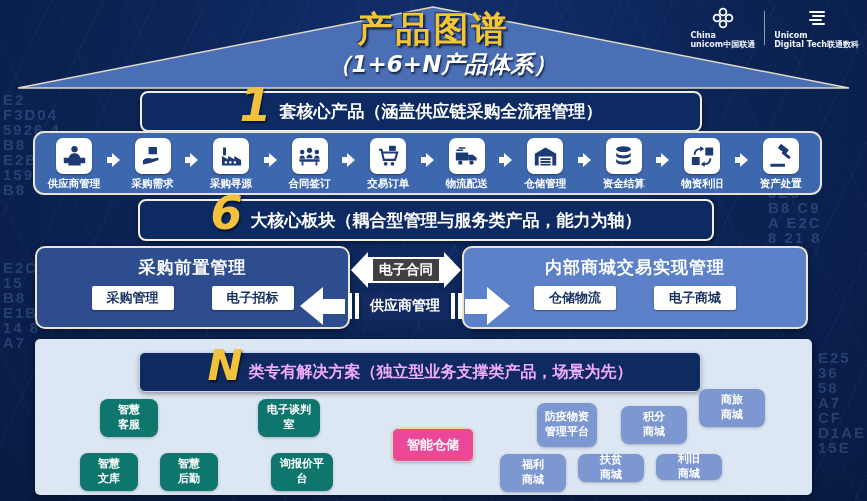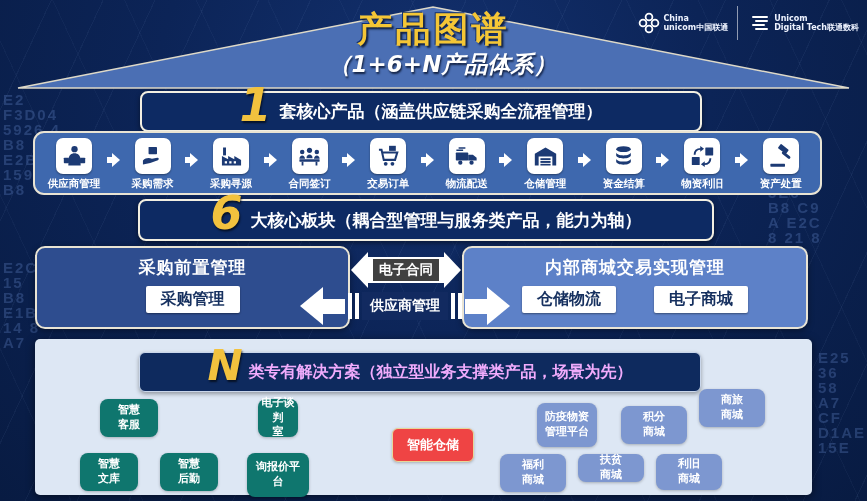--- a/index.html
+++ b/index.html
@@ -12,21 +12,21 @@
   .hex{position:absolute;z-index:1;font-family:Liberation Sans, sans-serif;font-size:15px;
     line-height:15px;font-weight:bold;letter-spacing:2px;color:#6f93d8;opacity:.28;white-space:pre-line;}
   .roof{position:absolute;left:0;top:0;z-index:2;}
   .title{position:absolute;z-index:3;left:0;right:0;top:6px;text-align:center;
     font-size:35px;font-weight:bold;letter-spacing:3px;color:#f4c636;
     text-shadow:-1px -1px 0 #12306e,2px 2px 2px rgba(5,15,40,.85);}
   .subtitle{position:absolute;z-index:3;left:0;right:0;top:49px;text-align:center;
     font-size:23px;font-weight:bold;font-style:italic;color:#ffffff;
     text-shadow:1px 2px 2px rgba(5,15,40,.8);padding-left:18px;}
   .logos{position:absolute;z-index:3;top:6px;right:8px;display:flex;align-items:center;gap:9px;color:#fff;}
-  .logo{display:flex;flex-direction:row;align-items:center;gap:1px;}
+  .logo{display:flex;flex-direction:column;align-items:center;gap:1px;}
   .logo-text{font-size:8px;line-height:9px;font-weight:bold;color:#eef3ff;text-align:left;white-space:pre-line;}
   .logo-divider{width:1px;height:34px;background:rgba(255,255,255,.55);}
   .banner{position:absolute;z-index:3;display:flex;align-items:center;justify-content:center;
     background:#0d2a63;border:2px solid #f2efe2;border-radius:8px;box-shadow:0 2px 5px rgba(0,0,0,.45);}
   .banner .num{font-size:46px;line-height:1;font-weight:bold;font-style:italic;color:#f2c23e;
     margin-right:8px;position:relative;top:-7px;text-shadow:1px 2px 2px rgba(0,0,0,.6);}
   .banner .btxt{font-size:17px;font-weight:bold;color:#fff;white-space:nowrap;}
   .banner1{left:140px;top:91px;width:558px;height:37px;}
   .banner6{left:138px;top:199px;width:572px;height:38px;}
   .flow{position:absolute;z-index:3;left:33px;top:131px;width:789px;height:64px;
@@ -37,21 +37,21 @@
   .tile svg{width:27px;height:27px;}
   .step-label{margin-top:3px;font-size:10.5px;font-weight:bold;color:#fff;white-space:nowrap;}
   .sarr{display:flex;align-items:center;margin-top:15px;}
   .sarr .t{width:5px;height:6px;background:#fff;}
   .sarr .h{width:0;height:0;border-top:7px solid transparent;border-bottom:7px solid transparent;border-left:8px solid #fff;}
   .bigbox{position:absolute;z-index:3;border:2px solid #e9e4d4;border-radius:10px;box-shadow:0 2px 6px rgba(0,0,0,.4);box-sizing:border-box;}
   .box-left{left:35px;top:246px;width:315px;height:83px;background:#2e4d8f;}
   .box-right{left:462px;top:246px;width:346px;height:83px;background:#5d81c8;}
   .bigbox h3{margin:8px 0 7px;text-align:center;font-size:17px;color:#fff;letter-spacing:1px;}
   .chiprow{display:flex;justify-content:center;gap:38px;}
-  .chip{background:#fff;color:#16305f;font-weight:bold;font-size:16px;padding:3px 15px;border-radius:2px;box-shadow:0 1px 2px rgba(0,0,0,.4);}
+  .chip{background:#fff;color:#16305f;font-weight:bold;font-size:13px;padding:3px 15px;border-radius:2px;box-shadow:0 1px 2px rgba(0,0,0,.4);}
   .double-arrow{position:absolute;z-index:4;left:351px;top:251px;width:110px;height:38px;display:flex;align-items:center;}
   .da-head-l{width:0;height:0;border-top:18px solid transparent;border-bottom:18px solid transparent;border-right:17px solid #fff;}
   .da-head-r{width:0;height:0;border-top:18px solid transparent;border-bottom:18px solid transparent;border-left:17px solid #fff;}
   .da-body{flex:1;height:26px;background:#fff;display:flex;align-items:center;justify-content:center;}
   .da-label{background:#404040;color:#fff;font-size:13.5px;font-weight:bold;padding:2px 6px;white-space:nowrap;}
   .cbot{position:absolute;z-index:4;left:300px;top:285px;height:42px;display:flex;align-items:center;}
   .arrL{display:flex;align-items:center;}
   .arrL .head{width:0;height:0;border-top:19px solid transparent;border-bottom:19px solid transparent;border-right:23px solid #fff;}
   .arrL .tail,.arrR .tail{width:22px;height:15px;background:#fff;}
   .arrR{display:flex;align-items:center;}
@@ -61,21 +61,21 @@
   .cbot-label{background:#122a60;color:#fff;font-size:14px;font-weight:bold;padding:5px 8px;white-space:nowrap;}
   .panel{position:absolute;z-index:3;left:35px;top:339px;width:777px;height:156px;background:#dde7f4;border-radius:5px;box-shadow:0 2px 8px rgba(0,0,0,.5);}
   .bannerN{position:absolute;left:104px;top:13px;width:560px;height:38px;background:#0e2a5e;border:1px solid #c9d6ea;border-radius:6px;
     display:flex;align-items:center;justify-content:center;box-shadow:0 2px 4px rgba(0,0,0,.35);}
   .bannerN .num{font-size:42px;line-height:1;font-weight:bold;font-style:italic;color:#f2c23e;margin-right:6px;position:relative;top:-6px;text-shadow:1px 2px 2px rgba(0,0,0,.6);}
   .bannerN .btxt{font-size:16px;font-weight:bold;color:#f0abfc;white-space:nowrap;}
   .ntile{position:absolute;border-radius:8px;color:#fff;font-weight:bold;font-size:11px;line-height:1.35;
     display:flex;align-items:center;justify-content:center;text-align:center;white-space:pre-line;box-shadow:0 1px 3px rgba(0,0,0,.25);}
   .dark-tile{background:#0f766e;}
   .light-tile{background:#7d97d0;}
-  .hl-tile{background:#ef4444;border:1.5px solid #e7d79a;font-size:13px;border-radius:6px;}
+  .hl-tile{background:#ec4899;border:1.5px solid #e7d79a;font-size:13px;border-radius:6px;}
 </style>
 </head>
 <body>
 
 <div class="stage">
 
   <div class="hex" style="left:3px;top:92px">E2
 F3D04
 5926 4
 B8 C
@@ -288,20 +288,21 @@
 
   <div class="banner banner6">
     <span class="num">6</span>
     <span class="btxt">大核心板块（耦合型管理与服务类产品，能力为轴）</span>
   </div>
 
   <div class="bigbox box-left">
     <h3>采购前置管理</h3>
     <div class="chiprow">
       <span class="chip">采购管理</span>
+      <span class="chip">电子招标</span>
     </div>
   </div>
   <div class="bigbox box-right">
     <h3>内部商城交易实现管理</h3>
     <div class="chiprow">
       <span class="chip">仓储物流</span>
       <span class="chip">电子商城</span>
     </div>
   </div>
 
@@ -334,38 +335,38 @@
   </div>
 
   <div class="panel">
     <div class="bannerN">
       <span class="num">N</span>
       <span class="btxt">类专有解决方案（独立型业务支撑类产品，场景为先）</span>
     </div>
 
     <div class="ntile dark-tile" style="left:65px;top:60px;width:58px;height:38px">智慧
 客服</div>
-    <div class="ntile dark-tile" style="left:223px;top:60px;width:40px;height:38px">电子谈判
+    <div class="ntile dark-tile" style="left:223px;top:60px;width:62px;height:38px">电子谈判
 室</div>
     <div class="ntile dark-tile" style="left:45px;top:114px;width:58px;height:38px">智慧
 文库</div>
     <div class="ntile dark-tile" style="left:125px;top:114px;width:58px;height:38px">智慧
 后勤</div>
-    <div class="ntile dark-tile" style="left:212px;top:114px;width:62px;height:44px">询报价平
+    <div class="ntile dark-tile" style="left:236px;top:114px;width:62px;height:38px">询报价平
 台</div>
 
     <div class="ntile hl-tile" style="left:357px;top:89px;width:80px;height:32px">智能仓储</div>
 
     <div class="ntile light-tile" style="left:502px;top:64px;width:60px;height:44px">防疫物资
 管理平台</div>
     <div class="ntile light-tile" style="left:586px;top:67px;width:66px;height:38px">积分
 商城</div>
     <div class="ntile light-tile" style="left:664px;top:50px;width:66px;height:38px">商旅
 商城</div>
     <div class="ntile light-tile" style="left:465px;top:115px;width:66px;height:38px">福利
 商城</div>
     <div class="ntile light-tile" style="left:543px;top:115px;width:66px;height:28px">扶贫
 商城</div>
-    <div class="ntile light-tile" style="left:621px;top:115px;width:66px;height:36px">利旧
+    <div class="ntile light-tile" style="left:621px;top:115px;width:66px;height:26px">利旧
 商城</div>
   </div>
 
 </div>
 
 </body></html>

